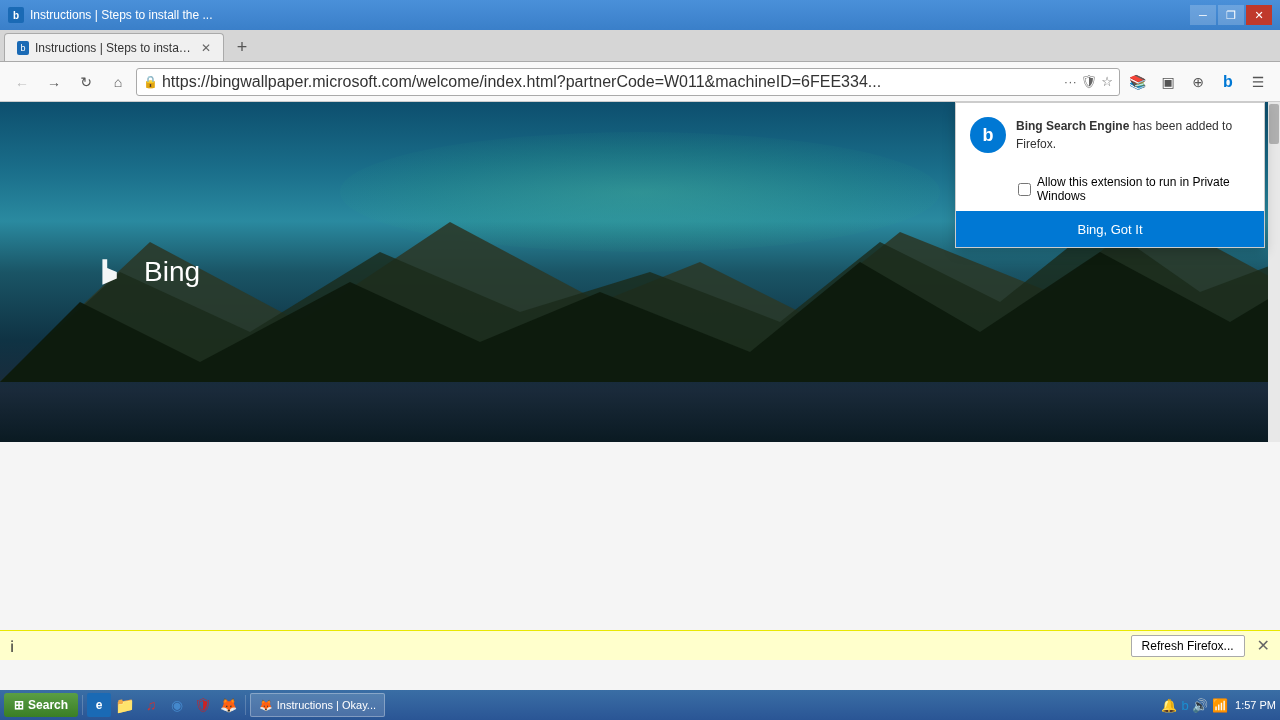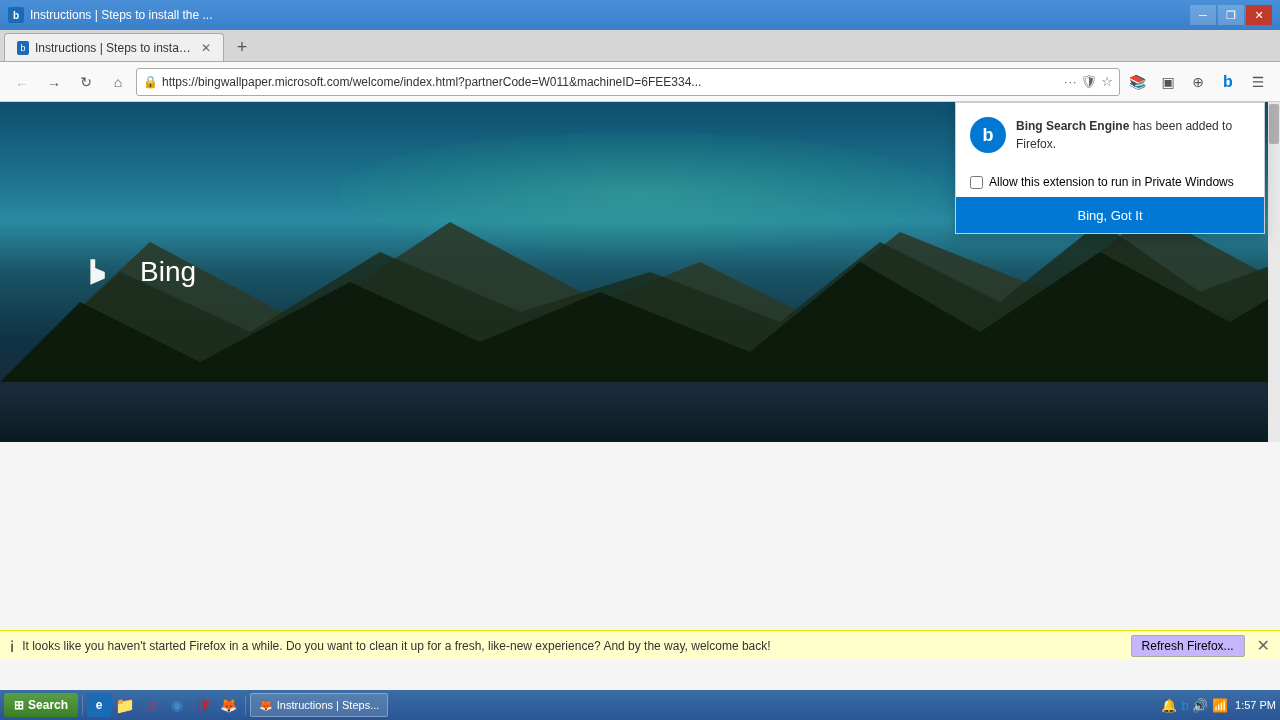--- a/index.html
+++ b/index.html
@@ -74,21 +74,21 @@
       height: 28px;
       border: 1px solid #aaa;
       border-radius: 3px;
       display: flex;
       align-items: center;
       background: white;
       padding: 0 6px;
       gap: 4px;
     }
     .address-lock { color: #2a7; font-size: 12px; }
-    .address-text { font-size: 12px; color: #333; flex: 1; white-space: nowrap; overflow: hidden; }
+    .address-text { font-size: 16px; color: #333; flex: 1; white-space: nowrap; overflow: hidden; }
     .address-icons { display: flex; gap: 4px; align-items: center; }
     .addr-icon-btn { background: none; border: none; cursor: pointer; font-size: 13px; color: #666; }
     .nav-right-icons { display: flex; gap: 2px; align-items: center; }
     .nav-icon-btn { width: 28px; height: 28px; background: none; border: none; cursor: pointer; font-size: 14px; color: #555; display: flex; align-items: center; justify-content: center; }
 
     
     .browser-content {
       position: relative;
       height: calc(720px - 30px - 32px - 40px - 30px);
       overflow: hidden;
@@ -102,22 +102,22 @@
       overflow: hidden;
     }
     .mountain-svg { width: 100%; height: 100%; }
     .aurora {
       position: absolute; top: 30px; left: 50%; transform: translateX(-50%);
       width: 600px; height: 120px;
       background: radial-gradient(ellipse at center, rgba(80,200,150,0.3) 0%, rgba(50,180,130,0.15) 50%, transparent 80%);
       border-radius: 50%;
     }
     .bing-logo {
-      position: absolute; top: 50%; left: 84px; transform: translateY(-50%);
-      display: flex; align-items: center; gap: 24px; color: white;
+      position: absolute; top: 50%; left: 96px; transform: translateY(-50%);
+      display: flex; align-items: center; gap: 16px; color: white;
     }
     .bing-b-svg { width: 32px; height: 32px; }
     .bing-text { font-size: 28px; font-weight: 300; color: white; }
 
     
     .content-area {
       background: #f5f5f5;
       height: calc(100% - 340px);
       position: relative;
     }
@@ -136,21 +136,21 @@
     .notif-body { padding: 14px; display: flex; gap: 10px; }
     .notif-bing-icon {
       width: 36px; height: 36px; flex-shrink: 0;
       background: #0078d4;
       border-radius: 50%;
       display: flex; align-items: center; justify-content: center;
       color: white; font-size: 18px; font-weight: bold;
     }
     .notif-text { font-size: 12px; line-height: 1.5; color: #333; }
     .notif-text strong { font-weight: bold; }
-    .notif-checkbox-row { padding: 8px 14px; display: flex; align-items: center; gap: 6px; font-size: 12px; }
+    .notif-checkbox-row { padding: 8px 14px; display: flex; align-items: center; gap: 6px; font-size: 12px; margin-left: 48px; }
     .notif-ok-btn {
       width: 100%; height: 36px; background: #0078d4; border: none;
       color: white; font-size: 13px; cursor: pointer; display: block;
     }
 
     
     .scrollbar-track {
       position: absolute; right: 0; top: 0; width: 12px;
       height: 340px; background: #e8e8e8;
       display: flex; flex-direction: column; align-items: center;
@@ -190,21 +190,21 @@
       display: flex; align-items: center;
       padding: 0 10px;
       gap: 8px;
       font-size: 12px; color: #333;
       z-index: 30;
     }
     .notif-info-icon { font-size: 16px; }
     .refresh-ff-btn {
       margin-left: auto;
       padding: 3px 10px;
-      background: #c4b5fd;
+      background: #ffffff;
       border: 1px solid #aaa;
       cursor: pointer; font-size: 12px;
       border-radius: 2px;
       text-align: center;
     }
     .notif-close-btn { background: none; border: none; cursor: pointer; font-size: 16px; color: #666; margin-left: 4px; }
 
     
     .taskbar {
       position: absolute;
@@ -334,21 +334,20 @@
 
     <div class="anyrun-watermark">
       <svg width="24" height="24" viewBox="0 0 24 24">
         <polygon points="4,20 4,4 20,12" fill="#888"></polygon>
       </svg>
       <span>ANY RUN</span>
     </div>
 
     <div class="bottom-notif">
       <span class="notif-info-icon">ℹ</span>
-      <span>It looks like you haven't started Firefox in a while. Do you want to clean it up for a fresh, like-new experience? And by the way, welcome back!</span>
       <button class="refresh-ff-btn">Refresh Firefox...</button>
       <button class="notif-close-btn">✕</button>
     </div>
   </div>
 </div>
 
 <div class="taskbar">
   <button class="start-btn">
     <span>⊞</span>
     <span>Search</span>
@@ -356,21 +355,21 @@
   <div class="taskbar-sep"></div>
   <div class="taskbar-icon" style="background:#1a6ab5; color:white; font-size:12px; font-weight:bold;">e</div>
   <div class="taskbar-icon" style="color:#f0c040; font-size:16px;">📁</div>
   <div class="taskbar-icon" style="color:#cc3333; font-size:14px;">♫</div>
   <div class="taskbar-icon" style="color:#4488cc; font-size:14px;">◉</div>
   <div class="taskbar-icon" style="color:#cc2222; font-size:14px;">🛡</div>
   <div class="taskbar-icon" style="color:#ff6600; font-size:14px;">🦊</div>
   <div class="taskbar-sep"></div>
   <div class="taskbar-app-btn">
     <span style="color:#ff6600;">🦊</span>
-    <span>Instructions | Steps...</span>
+    <span>Instructions | Okay...</span>
   </div>
   <div class="taskbar-right">
     <div class="sys-icons">
       <span class="sys-icon">🔔</span>
       <span class="sys-icon" style="color:#1a8fd1;">b</span>
       <span class="sys-icon">🔊</span>
       <span class="sys-icon">📶</span>
     </div>
     <div class="clock">1:57 PM</div>
   </div>

